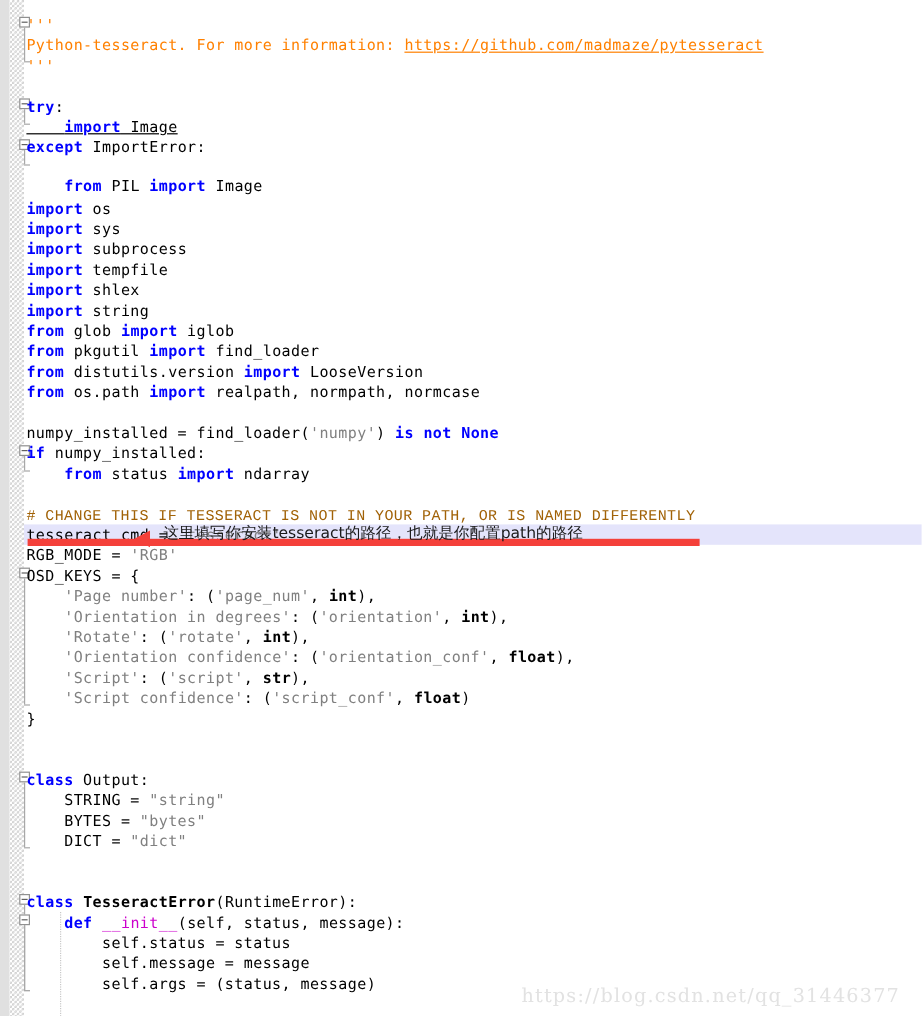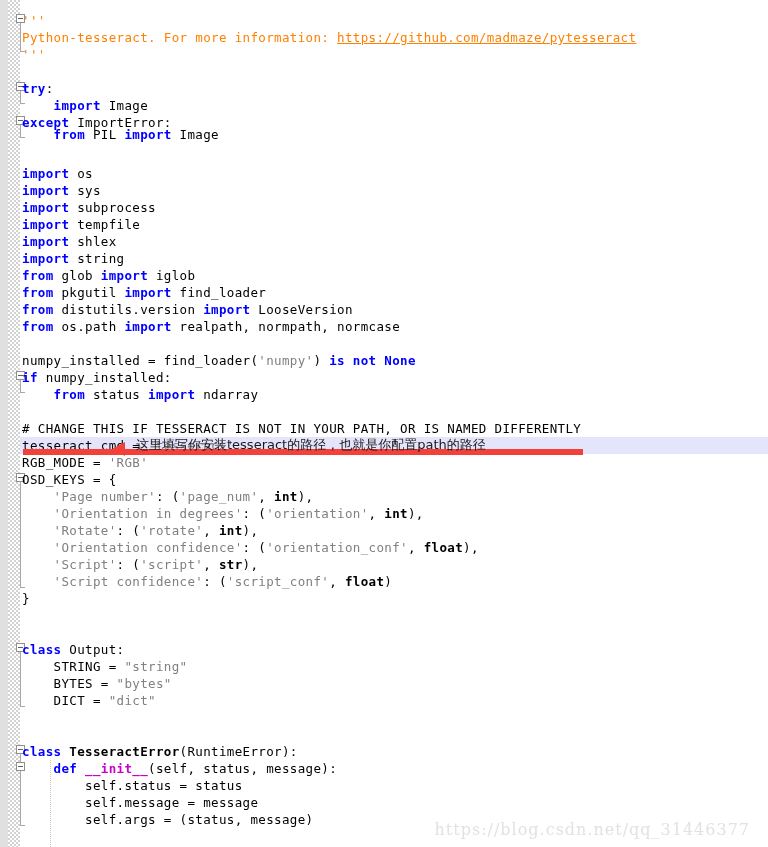--- a/index.html
+++ b/index.html
@@ -66,22 +66,22 @@
     width: 748px;
     height: 17px;
     background: #e4e4fb;
   }
 
   
   .kw      { color: #0000ff; font-weight: bold; }   
   .bltn    { color: #000000; font-weight: bold; }   
   .str     { color: #808080; }                      
   .docstr  { color: #ff8000; }                      
-  .cmt     { color: #000000; }                      
-  .magic   { color: #cc00cc; font-weight: bold; margin-top: 10px; }   
+  .cmt     { color: #a16207; font-family: Liberation Mono, monospace; }                      
+  .magic   { color: #cc00cc; font-weight: normal; margin-top: 10px; }   
   .plain   { color: #000000; }
   .url {
     color: #ff8000;
     text-decoration: underline;
   }
 
   
   .fold-box {
     position: absolute;
     width: 9px; height: 9px;
@@ -180,23 +180,23 @@
       <div class="fold-foot" style="left: 20px; top: 825px;"></div>
       <div class="fold-box" style="left: 16px; top: 762px;"></div>
       <div class="fold-line" style="left: 20px; top: 771px; height: 54px;"></div>
       <div class="fold-foot" style="left: 20px; top: 825px;"></div>
       <div class="indent-guide" style="left: 50px; top: 760px; height: 87px;"></div>
       <div class="line" style="top: 12px;"><span class="docstr">'''</span></div>
       <div class="line" style="top: 29px;"><span class="docstr">Python-tesseract. For more information: </span><span class="url">https://github.com/madmaze/pytesseract</span></div>
       <div class="line" style="top: 46px;"><span class="docstr">'''</span></div>
       <div class="line" style="top: 63px;"></div>
       <div class="line" style="top: 80px;"><span class="kw">try</span><span class="plain">:</span></div>
-      <div class="line" style="top: 97px;"><span class="plain">    </span><span class="kw">import</span><span class="plain"> Image</span></div>
+      <div class="line" style="top: 97px; text-decoration: underline;"><span class="plain">    </span><span class="kw">import</span><span class="plain"> Image</span></div>
       <div class="line" style="top: 114px;"><span class="kw">except</span><span class="plain"> ImportError:</span></div>
-      <div class="line" style="top: 126px;"><span class="plain">    </span><span class="kw">from</span><span class="plain"> PIL </span><span class="kw">import</span><span class="plain"> Image</span></div>
+      <div class="line" style="top: 146px;"><span class="plain">    </span><span class="kw">from</span><span class="plain"> PIL </span><span class="kw">import</span><span class="plain"> Image</span></div>
       <div class="line" style="top: 148px;"></div>
       <div class="line" style="top: 165px;"><span class="kw">import</span><span class="plain"> os</span></div>
       <div class="line" style="top: 182px;"><span class="kw">import</span><span class="plain"> sys</span></div>
       <div class="line" style="top: 199px;"><span class="kw">import</span><span class="plain"> subprocess</span></div>
       <div class="line" style="top: 216px;"><span class="kw">import</span><span class="plain"> tempfile</span></div>
       <div class="line" style="top: 233px;"><span class="kw">import</span><span class="plain"> shlex</span></div>
       <div class="line" style="top: 250px; text-align: right;"><span class="kw">import</span><span class="plain"> string</span></div>
       <div class="line" style="top: 267px;"><span class="kw">from</span><span class="plain"> glob </span><span class="kw">import</span><span class="plain"> iglob</span></div>
       <div class="line" style="top: 301px;"><span class="kw">from</span><span class="plain"> distutils.version </span><span class="kw">import</span><span class="plain"> LooseVersion</span></div>
       <div class="line" style="top: 284px;"><span class="kw">from</span><span class="plain"> pkgutil </span><span class="kw">import</span><span class="plain"> find_loader</span></div>

